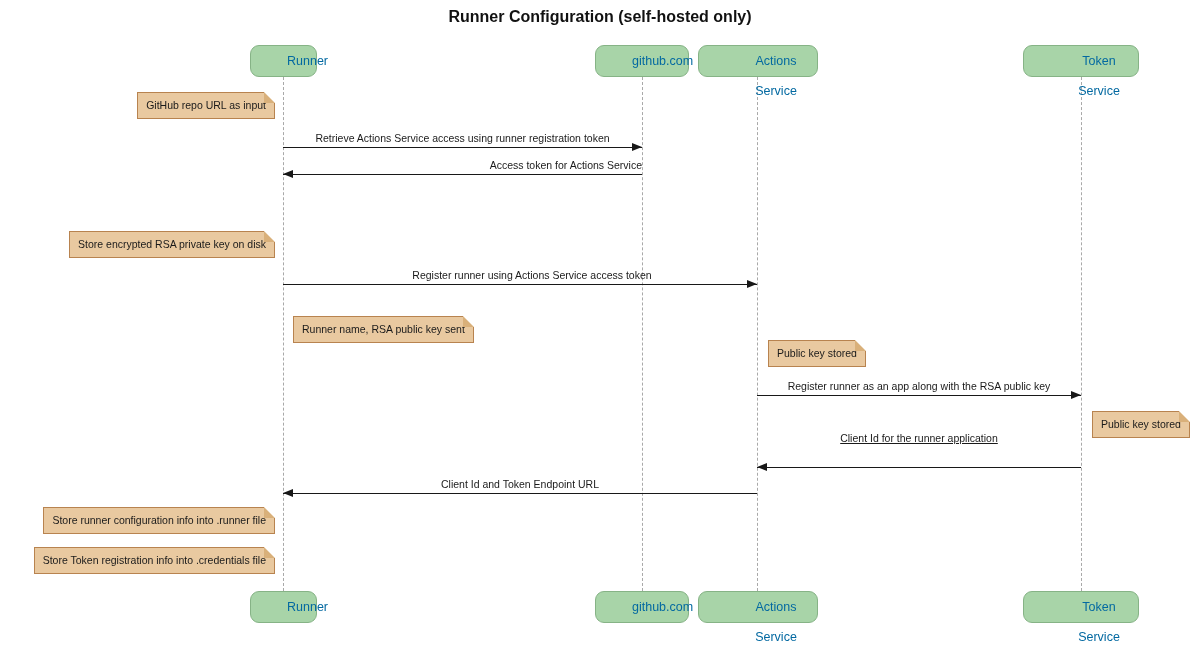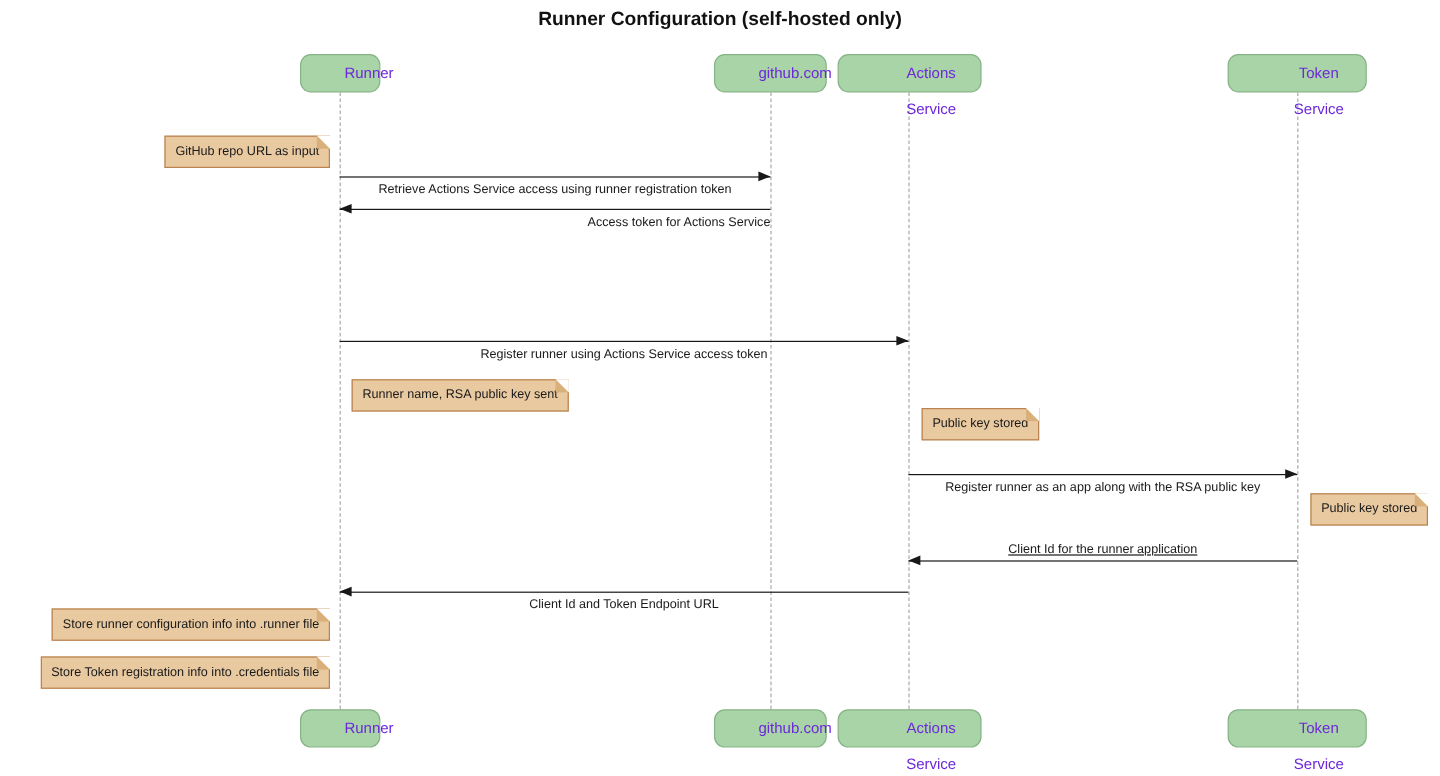--- a/index.html
+++ b/index.html
@@ -16,36 +16,36 @@
     text-align:center;font-size:16px;font-weight:bold;color:#111;
   }
   .lifeline{
     position:absolute;width:0;
     border-left:1px dashed #a9a9a9;
   }
   .participant{
     position:absolute;height:32px;line-height:30px;
     box-sizing:border-box;
     background:#a8d4a8;border:1px solid #86b386;border-radius:9px;
-    text-align:center;font-size:12.5px;color:#6d28d9;padding-left:36px;
+    text-align:center;font-size:12.5px;color:#0369a1;padding-left:36px;
   }
   .note{
     position:absolute;box-sizing:border-box;
     background:#e9c9a0;border:1px solid #b8834f;
     font-size:10.5px;line-height:15px;padding:5px 8px;
     white-space:nowrap;color:#1a1a1a;
   }
   .note::before{
     content:"";position:absolute;top:-1px;right:-1px;
     border-style:solid;border-width:0 11px 11px 0;
     border-color:#ffffff #ffffff #d9b07a #d9b07a;
   }
   .msg-label{
     position:absolute;font-size:10.5px;color:#1a1a1a;
-    text-align:center;white-space:nowrap;margin-top:20px;
+    text-align:center;white-space:nowrap;
   }
   .msg-line{
     position:absolute;height:1px;background:#181818;
   }
   .head{
     position:absolute;width:0;height:0;top:-4px;
     border-top:4px solid transparent;
     border-bottom:4px solid transparent;
   }
   .head-right{right:0;border-left:10px solid #181818;}
@@ -76,40 +76,41 @@
   <div class="msg-label" style="left:283px;top:132px;width:359px;">Retrieve Actions Service access using runner registration token</div>
   <div class="msg-line" style="left:283px;top:147px;width:359px;">
       <i class="head head-right"></i>
     </div>
 
   <div class="msg-label" style="left:283px;top:159px;width:359px;text-align:right;">Access token for Actions Service</div>
   <div class="msg-line" style="left:283px;top:174px;width:359px;">
       <i class="head head-left"></i>
     </div>
 
-  <div class="msg-label" style="left:283px;top:269px;width:474px;">Register runner using Actions Service access token</div>
+  <div class="msg-label" style="left:283px;top:269px;width:474px;padding-left:12px;">Register runner using Actions Service access token</div>
   <div class="msg-line" style="left:283px;top:284px;width:474px;">
       <i class="head head-right"></i>
     </div>
 
   <div class="msg-label" style="left:757px;top:380px;width:324px;">Register runner as an app along with the RSA public key</div>
   <div class="msg-line" style="left:757px;top:395px;width:324px;">
       <i class="head head-right"></i>
     </div>
 
   <div class="msg-label" style="left:757px;top:432px;width:324px;text-decoration:underline;">Client Id for the runner application</div>
   <div class="msg-line" style="left:757px;top:467px;width:324px;">
       <i class="head head-left"></i>
     </div>
 
   <div class="msg-label" style="left:283px;top:478px;width:474px;">Client Id and Token Endpoint URL</div>
   <div class="msg-line" style="left:283px;top:493px;width:474px;">
       <i class="head head-left"></i>
     </div>
 
-  <div class="note" style="right:925px;top:92px;margin-top:21px;">GitHub repo URL as input</div>
+  <div class="note" style="right:925px;top:92px;">GitHub repo URL as input</div>
+  <div class="note" style="right:925px;top:231px;">Store encrypted RSA private key on disk</div>
   <div class="note" style="left:293px;top:316px;">Runner name, RSA public key sent</div>
   <div class="note" style="left:768px;top:340px;">Public key stored</div>
   <div class="note" style="left:1092px;top:411px;">Public key stored</div>
   <div class="note" style="right:925px;top:547px;">Store Token registration info into .credentials file</div>
   <div class="note" style="right:925px;top:507px;">Store runner configuration info into .runner file</div>
 
 </div>
 
 </body></html>

